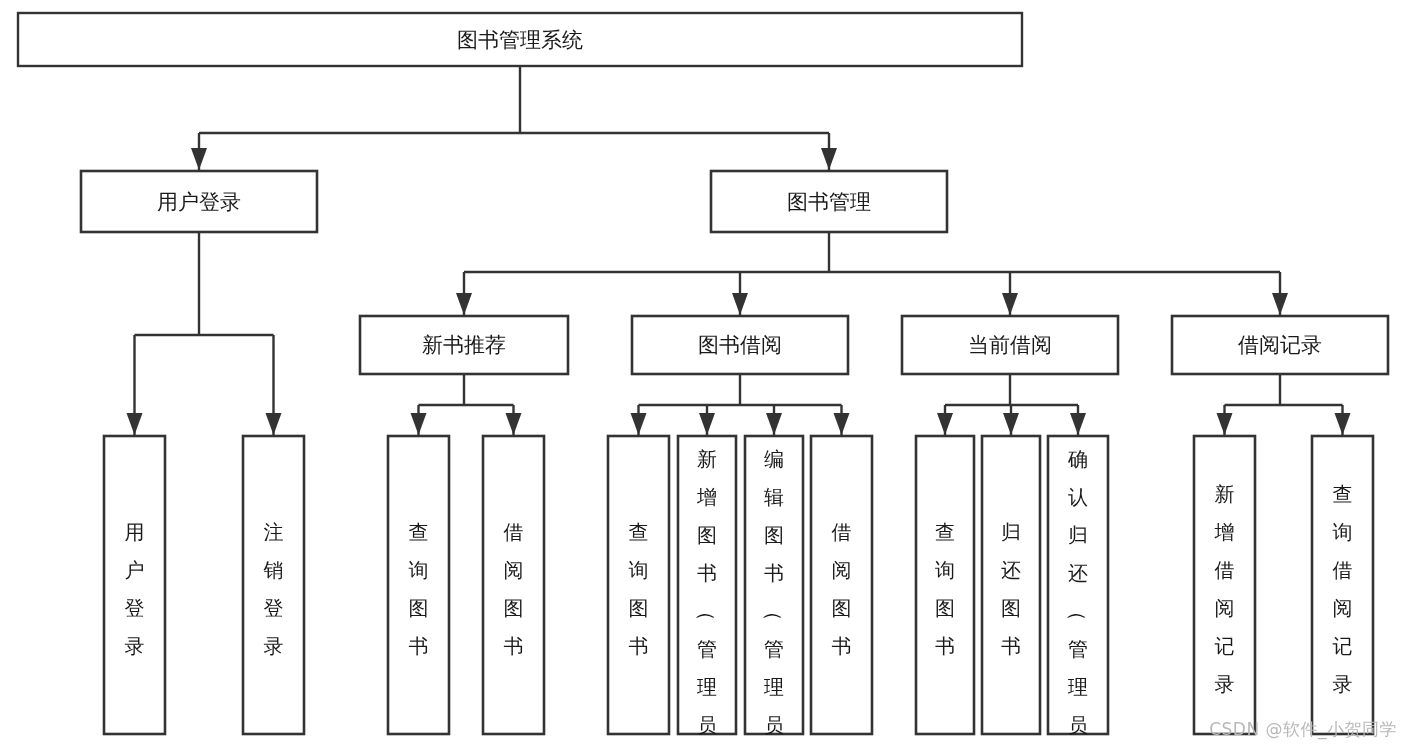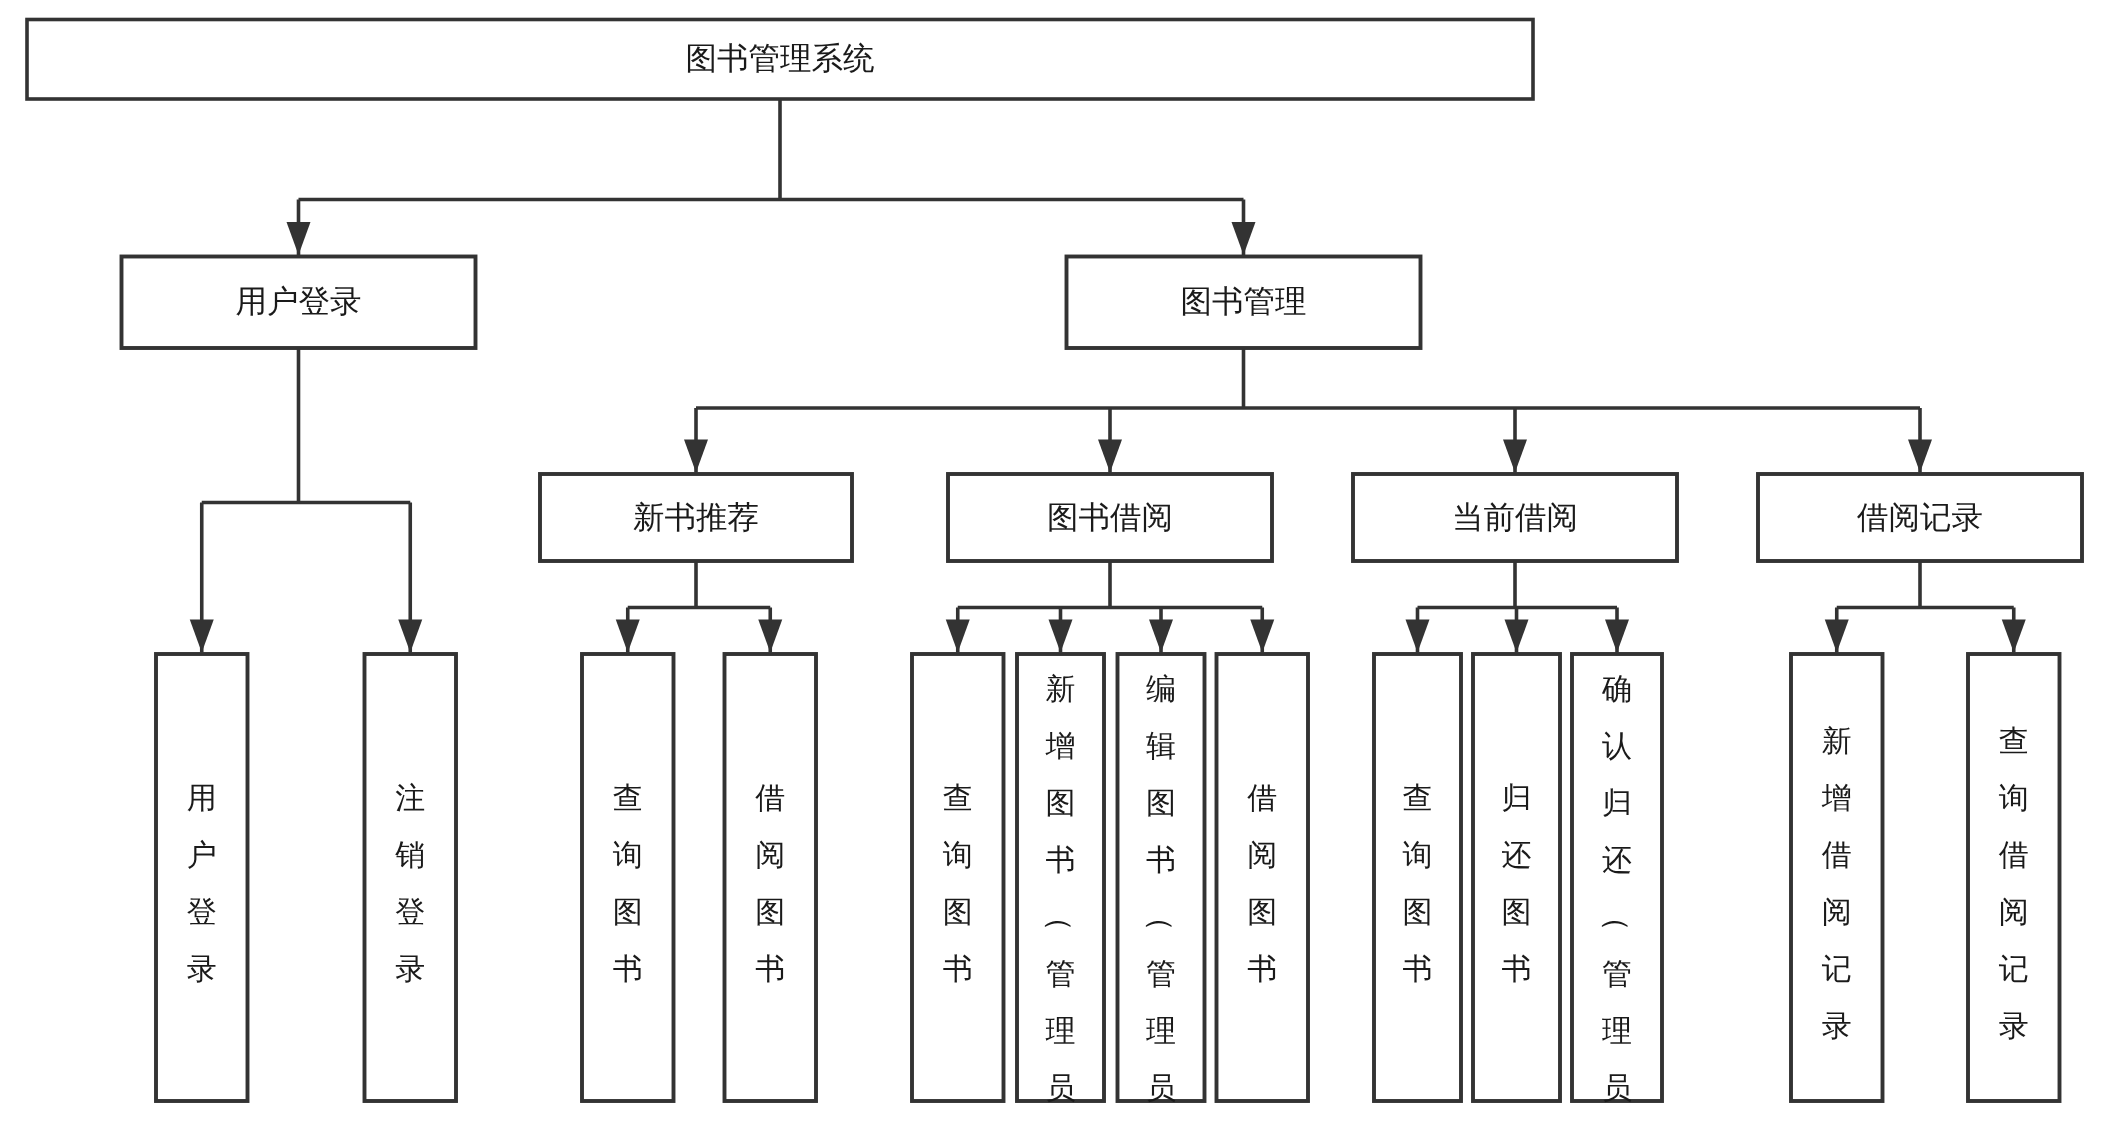--- a/index.html
+++ b/index.html
@@ -265,13 +265,14 @@
           <text x="1342.5" y="500.64" class="vlabel-char">查</text>
           <text x="1342.5" y="538.64" class="vlabel-char">询</text>
           <text x="1342.5" y="576.64" class="vlabel-char">借</text>
           <text x="1342.5" y="614.64" class="vlabel-char">阅</text>
           <text x="1342.5" y="652.64" class="vlabel-char">记</text>
           <text x="1342.5" y="690.64" class="vlabel-char">录</text>
         </g>
       </g>
   </svg>
 
+  <div class="watermark">CSDN @软件_小贺同学</div>
 </div>
 
 </body></html>

